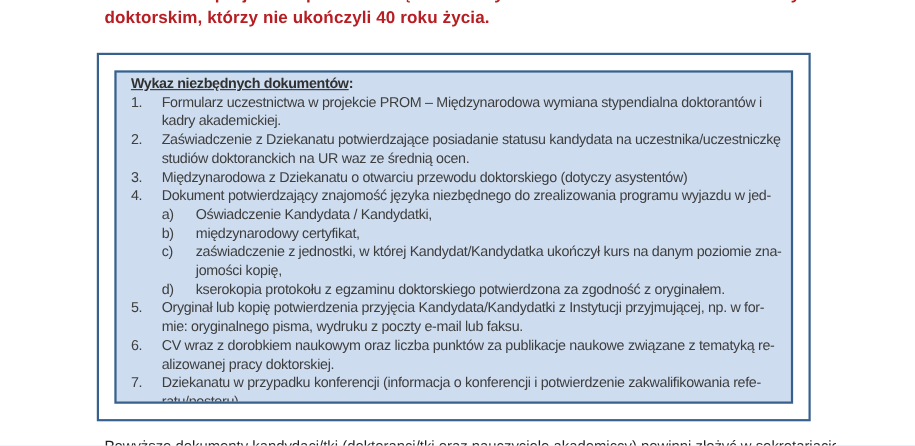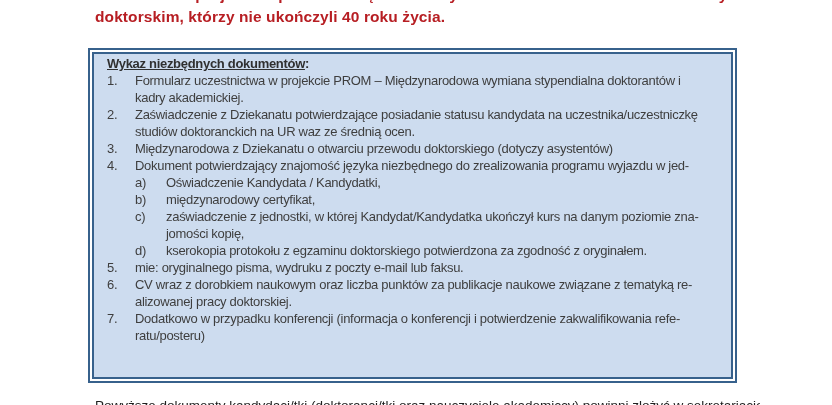--- a/index.html
+++ b/index.html
@@ -30,21 +30,21 @@
   .red-head.line-2   { top: 7px;  left: 95px; }
 
   
   .docbox {
     position: absolute;
     left: 88px; top: 48px;
     width: 649px; height: 335px;
     box-sizing: border-box;
     border: 2px solid #37618c;
     background: #ffffff;
-    padding: 2px;
+    padding: 14px;
   }
   .docbox-inner {
     box-sizing: border-box;
     width: 100%; height: 100%;
     border: 2px solid #37618c;
     background: #cddcef;
     padding: 1px 8px 0 13px;
     color: #3e3e3e;
     font-size: 13px;
     line-height: 17px;
@@ -141,36 +141,37 @@
             <div class="body">
               <div class="tline">kserokopia protokołu z egzaminu doktorskiego potwierdzona za zgodność z oryginałem.</div>
             </div>
           </div>
         </div>
       </div>
 
       <div class="item">
         <div class="num">5.</div>
         <div class="body">
+          <div class="tline">Oryginał lub kopię potwierdzenia przyjęcia Kandydata/Kandydatki z Instytucji przyjmującej, np. w for-</div>
           <div class="tline">mie: oryginalnego pisma, wydruku z poczty e-mail lub faksu.</div>
         </div>
       </div>
 
       <div class="item">
         <div class="num">6.</div>
         <div class="body">
           <div class="tline">CV wraz z dorobkiem naukowym oraz liczba punktów za publikacje naukowe związane z tematyką re-</div>
           <div class="tline">alizowanej pracy doktorskiej.</div>
         </div>
       </div>
 
       <div class="item">
         <div class="num">7.</div>
         <div class="body">
-          <div class="tline">Dodatkowo w przypadku konferencji (informacja o konferencji i potwierdzenie zakwalifikowania refe-</div>
+          <div class="tline">Dziekanatu w przypadku konferencji (informacja o konferencji i potwierdzenie zakwalifikowania refe-</div>
           <div class="tline">ratu/posteru)</div>
         </div>
       </div>
 
     </div>
   </div>
 
   <div class="footer-clip">Powyższe dokumenty kandydaci/tki (doktoranci/tki oraz nauczyciele akademiccy) powinni złożyć w sekretariacie projektu</div>
 
 </div>

